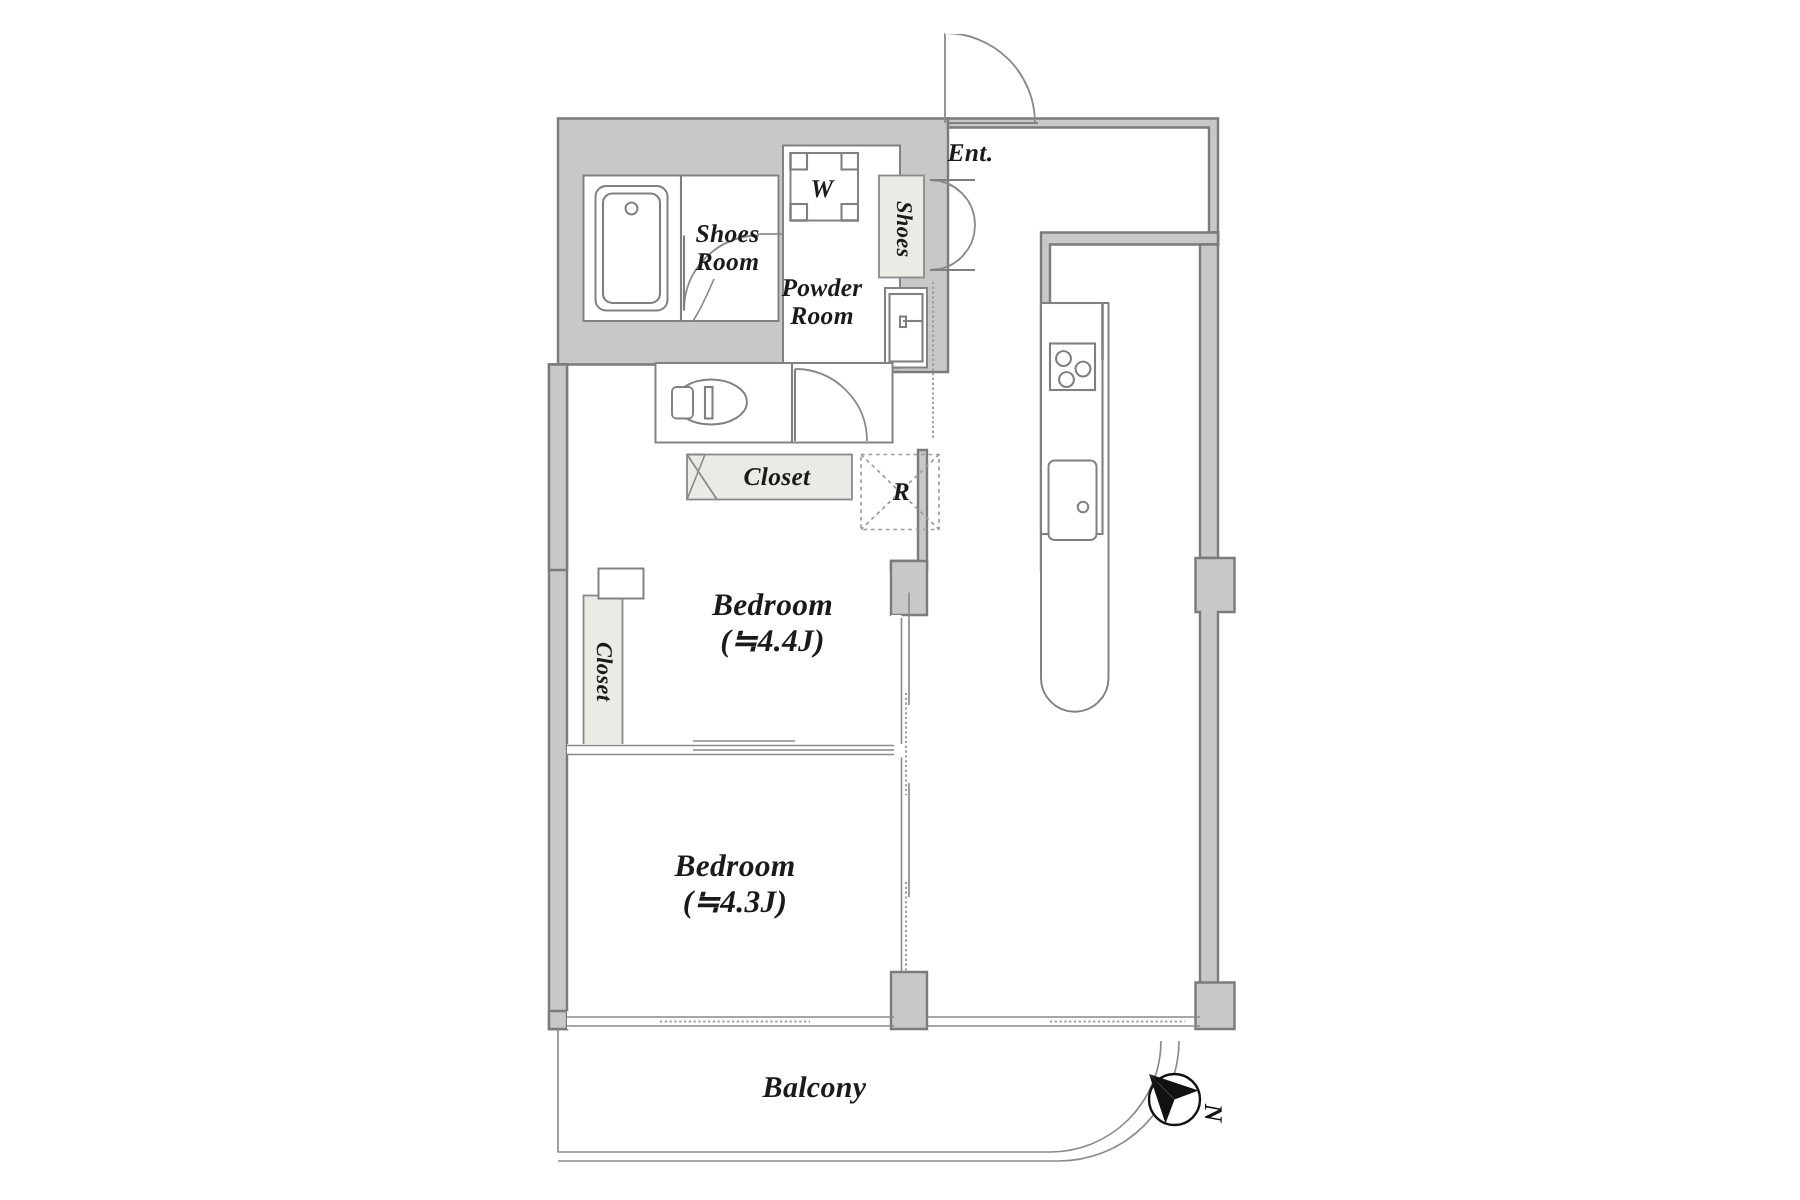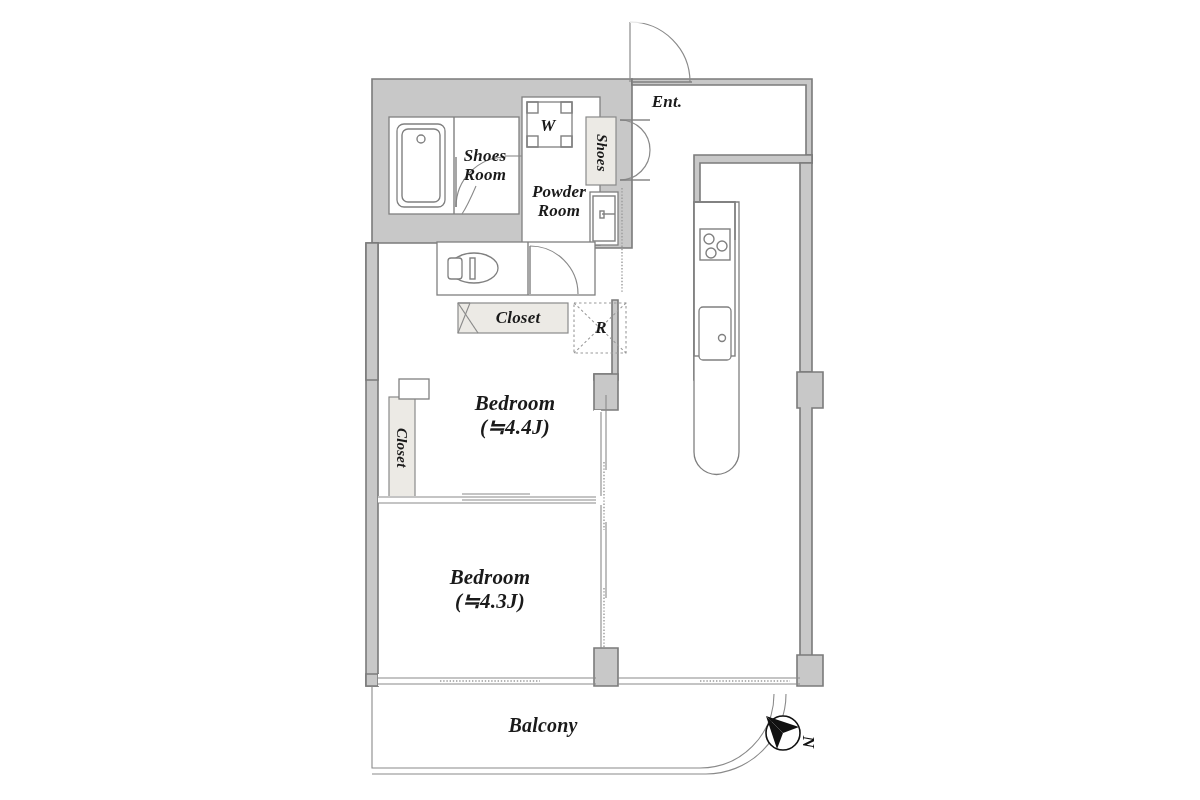--- a/index.html
+++ b/index.html
@@ -240,30 +240,30 @@
       <path d="M783,733 L766,716 L777,749 Z" fill="#111111"></path>
       <path d="M783,733 L766,716 L799,727 Z" fill="#111111"></path>
     </g>
   </svg>
 
   <div class="lbl mid" style="left:455px; top:146px; width:60px;">
     <div>Shoes</div>
     <div>Room</div>
   </div>
 
-  <div class="lbl mid" style="left:522px; top:182px; width:74px;">
+  <div class="lbl mid" style="left:511px; top:182px; width:74px;">
     <div>Powder</div>
     <div>Room</div>
   </div>
 
   <div class="lbl mid" style="left:538px; top:116px; width:20px;">W</div>
 
   <div class="lbl small vert" style="left:593px; top:124px; height:58px;">Shoes</div>
 
-  <div class="lbl mid" style="left:640px; top:92px; width:54px;">Ent.</div>
+  <div class="lbl mid" style="left:620px; top:92px; width:54px;">Ent.</div>
 
   <div class="lbl mid" style="left:483px; top:308px; width:70px;">Closet</div>
 
   <div class="lbl mid" style="left:590px; top:318px; width:22px;">R</div>
 
   <div class="lbl small vert" style="left:393px; top:412px; height:72px;">Closet</div>
 
   <div class="lbl big" style="left:440px; top:392px; width:150px;">
     <div>Bedroom</div>
     <div>(≒4.4J)</div>

